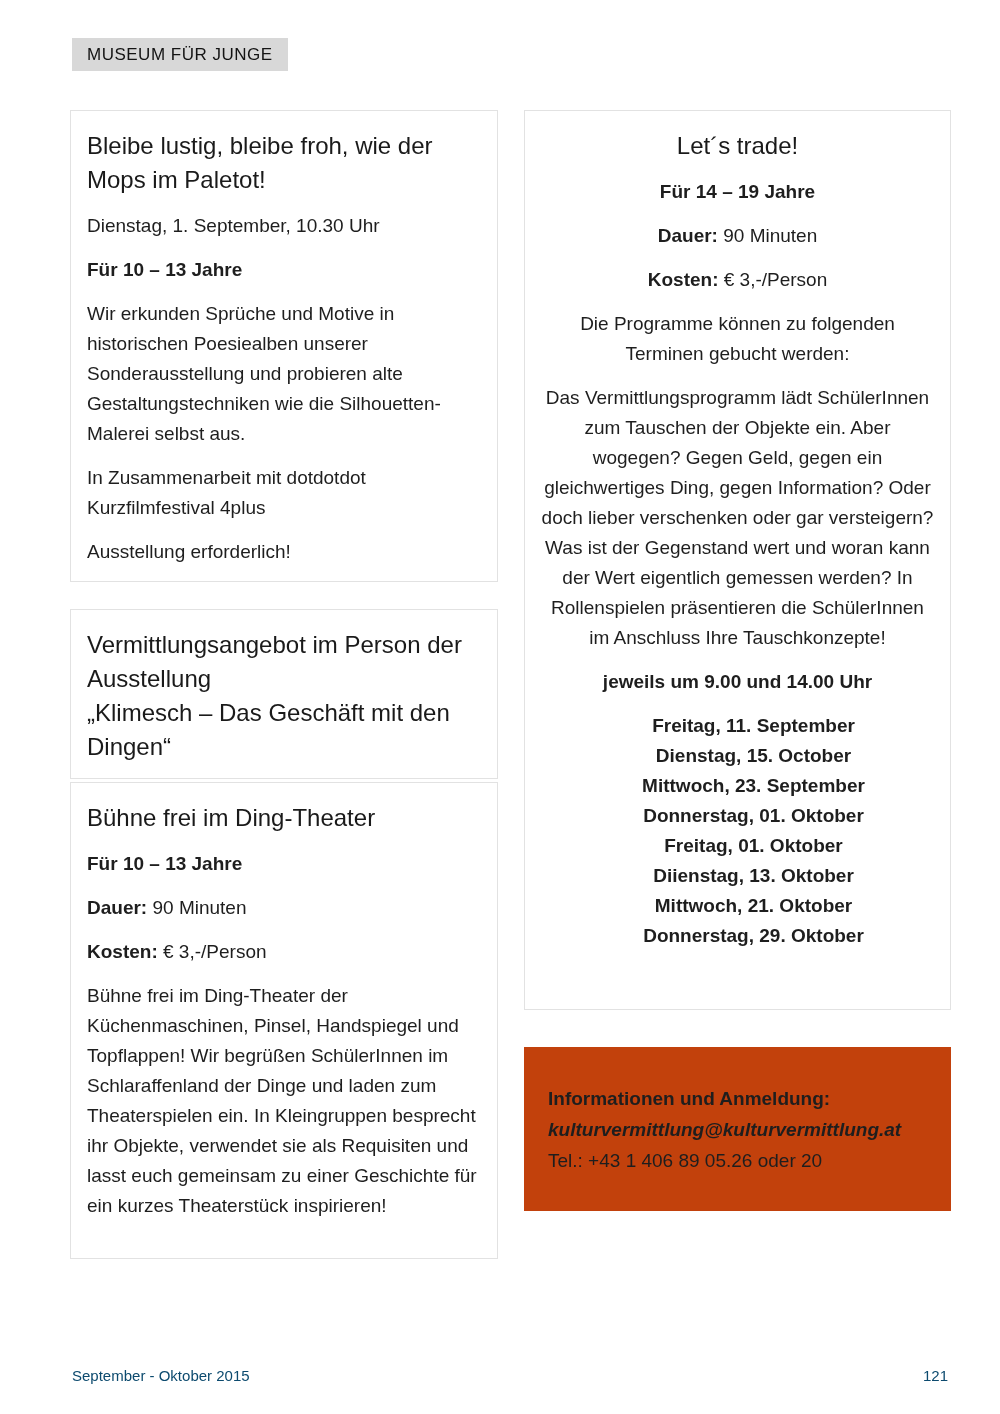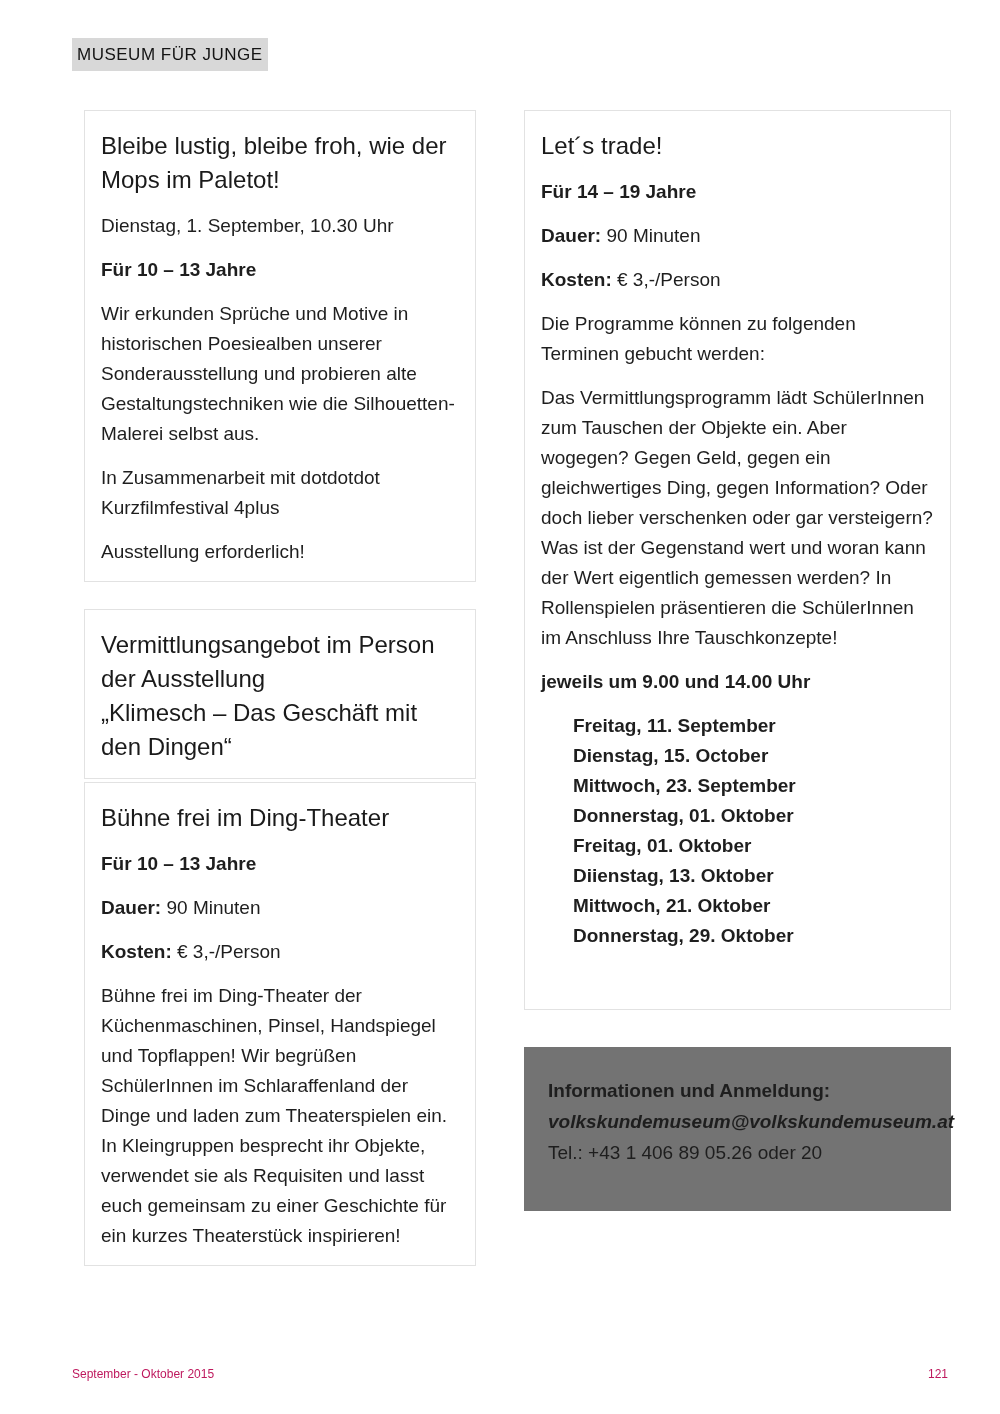--- a/index.html
+++ b/index.html
@@ -12,39 +12,39 @@
     color: #1e1e1e;
     -webkit-font-smoothing: antialiased;
   }
   .badge {
     position: absolute;
     left: 72px;
     top: 38px;
     height: 33px;
     line-height: 33px;
     background: #d8d8d8;
-    padding: 0 5px;
+    padding: 0 15px;
     font-size: 17px;
     letter-spacing: 0.5px;
     color: #141414;
     white-space: nowrap;
   }
   .col { position: absolute; top: 110px; }
-  .col-left  { left: 84px;  width: 392px; }
+  .col-left  { left: 70px;  width: 428px; }
   .col-right { left: 524px; width: 427px; }
   .card {
     box-sizing: border-box;
     border: 1px solid #e2e2e2;
     background: #ffffff;
     padding: 12px 16px 14px 16px;
   }
   .card-mops  { min-height: 439px; }
   .card-exh   { min-height: 155px; margin-top: 27px; }
   .card-ding  { min-height: 477px; margin-top: 3px; }
-  .card-trade { min-height: 900px; }
+  .card-trade { min-height: 900px; text-align: center; }
   .card-title {
     font-size: 24px;
     line-height: 34px;
     font-weight: 400;
     margin: 6px 0 0 0;
     color: #1a1a1a;
   }
   .line {
     font-size: 19px;
     line-height: 30px;
@@ -56,34 +56,34 @@
     line-height: 30px;
     font-weight: 700;
     margin-left: 32px;
   }
   .dates { margin-top: 14px; }
   .info-box {
     box-sizing: border-box;
     display: block;
     margin-top: 37px;
     min-height: 164px;
-    background: #737373;
-    padding: 28px 24px 20px 24px;
+    background: #c2410c;
+    padding: 36px 24px 20px 24px;
   }
   .info-line { font-size: 19px; line-height: 31px; }
   .info-email { font-weight: 700; font-style: italic; }
   .footer {
     position: absolute;
     left: 72px;
     right: 52px;
     top: 1367px;
     display: flex;
     justify-content: space-between;
-    font-size: 12px;
-    color: #be185d;
+    font-size: 15px;
+    color: #0c4a6e;
   }
 </style>
 </head>
 <body>
 
 <div class="badge">MUSEUM FÜR JUNGE</div>
 
 <div class="col col-left">
 
   <section class="card card-mops">
@@ -129,21 +129,21 @@
       <div class="date-item">Donnerstag, 01. Oktober</div>
       <div class="date-item">Freitag, 01. Oktober</div>
       <div class="date-item">Diienstag, 13. Oktober</div>
       <div class="date-item">Mittwoch, 21. Oktober</div>
       <div class="date-item">Donnerstag, 29. Oktober</div>
     </div>
   </section>
 
   <aside class="info-box">
     <div class="info-line bold">Informationen und Anmeldung:</div>
-    <div class="info-line info-email">volkskundemuseum@volkskundemuseum.at</div>
+    <div class="info-line info-email">kulturvermittlung@kulturvermittlung.at</div>
     <div class="info-line">Tel.: +43 1 406 89 05.26 oder 20</div>
   </aside>
 
 </div>
 
 <footer class="footer">
   <span>September - Oktober 2015</span>
   <span>121</span>
 </footer>
 

